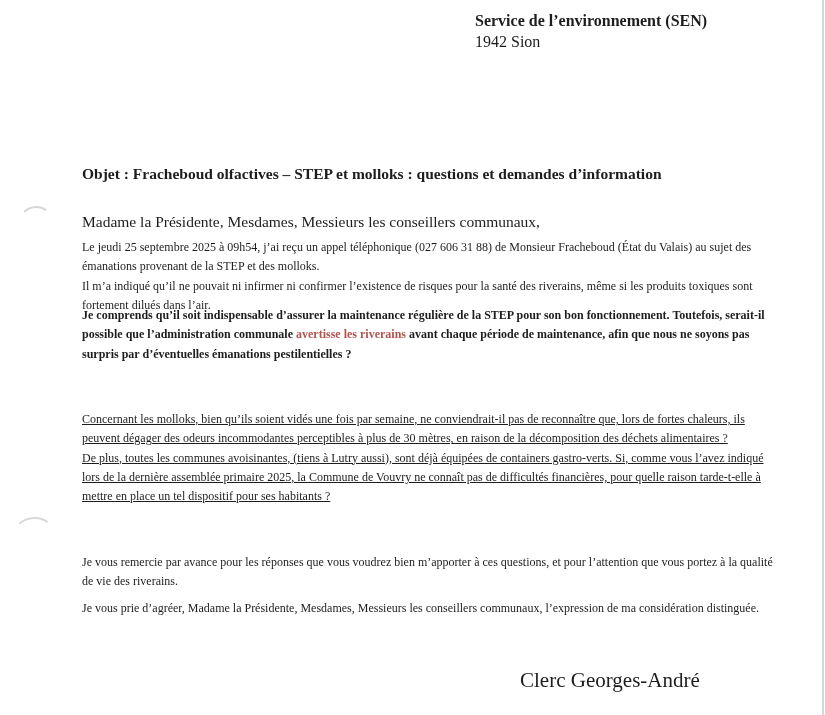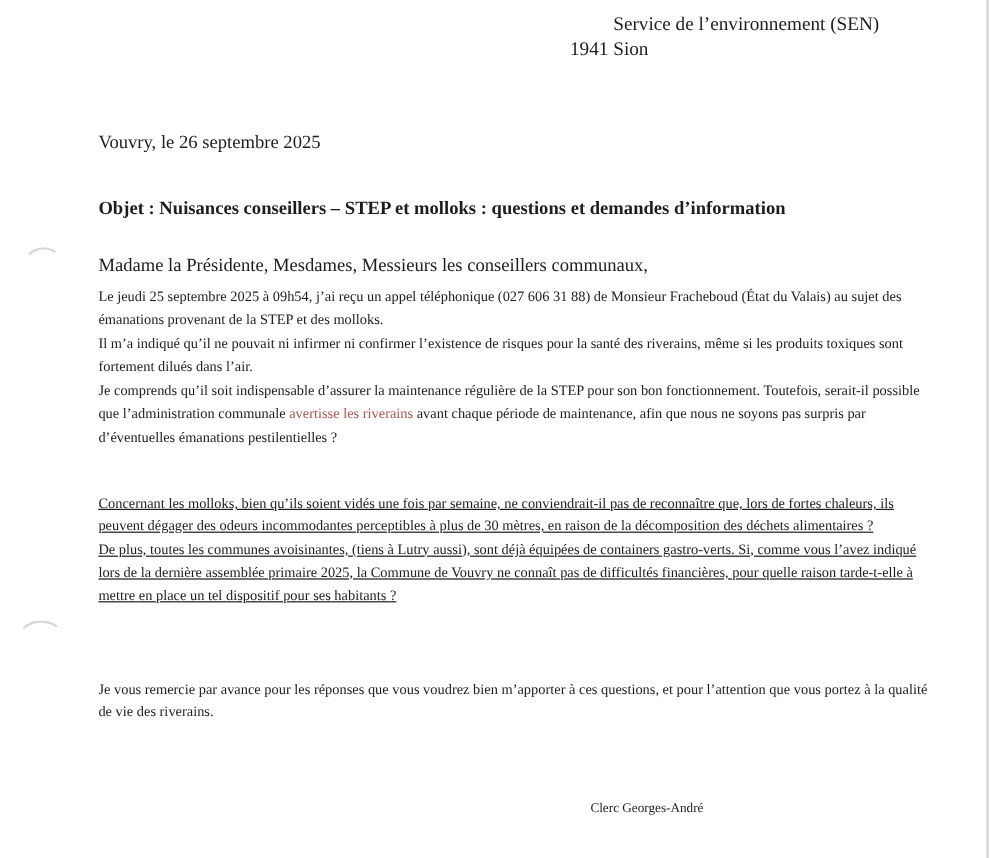--- a/index.html
+++ b/index.html
@@ -29,21 +29,21 @@
     opacity: 0.7;
   }
   .arc-1 { left: 20px; top: 206px; width: 28px; height: 24px; transform: rotate(-5deg); }
   .arc-2 { left: 14px; top: 517px; width: 36px; height: 28px; transform: rotate(-3deg); }
 
   .address-block {
     position: absolute; left: 475px; top: 10px;
     font-size: 16px; line-height: 21px;
     white-space: nowrap;
   }
-  .address-block .name { font-weight: normal; margin-left: 36px; }
+  .address-block .name { font-weight: bold; }
 
   .date-line {
     position: absolute; left: 82px; top: 110px;
     font-size: 15.5px;
   }
   .subject {
     position: absolute; left: 82px; top: 165px;
     font-size: 15.5px; font-weight: bold;
     width: 720px;
   }
@@ -53,54 +53,54 @@
     text-align: center;
   }
   .para {
     position: absolute; left: 82px;
     width: 692px;
     font-size: 12px; line-height: 19.3px;
     margin: 0;
     text-align: left;
   }
   .p1 { top: 238px; }
-  .p2 { top: 316px; }
+  .p2 { top: 306px; font-weight: bold; }
   .p3 { top: 410px; text-decoration: underline; }
-  .p4 { top: 553px; margin-top: 12px; }
+  .p4 { top: 553px; }
   .p5 { top: 599px; }
 
   .signature {
-    position: absolute; left: 492px; top: 668px;
-    font-size: 11px;
+    position: absolute; left: 520px; top: 668px;
+    font-size: 21px;
   }
 </style>
 </head>
 <body>
 
 <div class="page">
 
   <div class="edge-line"></div>
   <div class="arc arc-1"></div>
   <div class="arc arc-2"></div>
 
   <div class="address-block">
     <div class="name">Service de l’environnement (SEN)</div>
-    <div>1941 Sion</div>
+    <div>1942 Sion</div>
   </div>
 
-  <div class="date-line">Vouvry, le 26 septembre 2025</div>
 
-  <div class="subject">Objet : Nuisances conseillers – STEP et molloks : questions et demandes d’information</div>
+  <div class="subject">Objet : Fracheboud olfactives – STEP et molloks : questions et demandes d’information</div>
 
   <div class="salutation">Madame la Présidente, Mesdames, Messieurs les conseillers communaux,</div>
 
   <p class="para p1"><span>Le jeudi 25 septembre 2025 à 09h54, j’ai reçu un appel téléphonique (027 606 31 88) de Monsieur Fracheboud (État du Valais) au sujet des émanations provenant de la STEP et des molloks.</span><br><span>Il m’a indiqué qu’il ne pouvait ni infirmer ni confirmer l’existence de risques pour la santé des riverains, même si les produits toxiques sont fortement dilués dans l’air.</span></p>
 
   <p class="para p2"><span>Je comprends qu’il soit indispensable d’assurer la maintenance régulière de la STEP pour son bon fonctionnement. Toutefois, serait-il possible que l’administration communale </span><span style="color: rgb(180, 83, 77);">avertisse les riverains</span><span> avant chaque période de maintenance, afin que nous ne soyons pas surpris par d’éventuelles émanations pestilentielles ?</span></p>
 
   <p class="para p3"><span>Concernant les molloks, bien qu’ils soient vidés une fois par semaine, ne conviendrait-il pas de reconnaître que, lors de fortes chaleurs, ils peuvent dégager des odeurs incommodantes perceptibles à plus de 30 mètres, en raison de la décomposition des déchets alimentaires ?</span><br><span>De plus, toutes les communes avoisinantes, (tiens à Lutry aussi), sont déjà équipées de containers gastro-verts. Si, comme vous l’avez indiqué lors de la dernière assemblée primaire 2025, la Commune de Vouvry ne connaît pas de difficultés financières, pour quelle raison tarde-t-elle à mettre en place un tel dispositif pour ses habitants ?</span></p>
 
   <p class="para p4"><span>Je vous remercie par avance pour les réponses que vous voudrez bien m’apporter à ces questions, et pour l’attention que vous portez à la qualité de vie des riverains.</span></p>
 
+  <p class="para p5"><span>Je vous prie d’agréer, Madame la Présidente, Mesdames, Messieurs les conseillers communaux, l’expression de ma considération distinguée.</span></p>
 
   <div class="signature">Clerc Georges-André</div>
 
 </div>
 
 </body></html>

